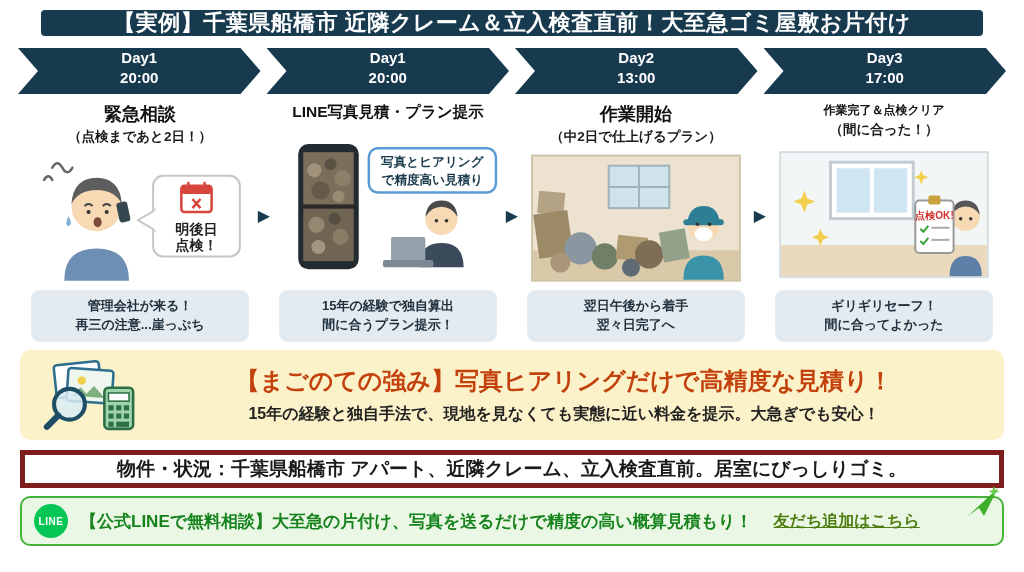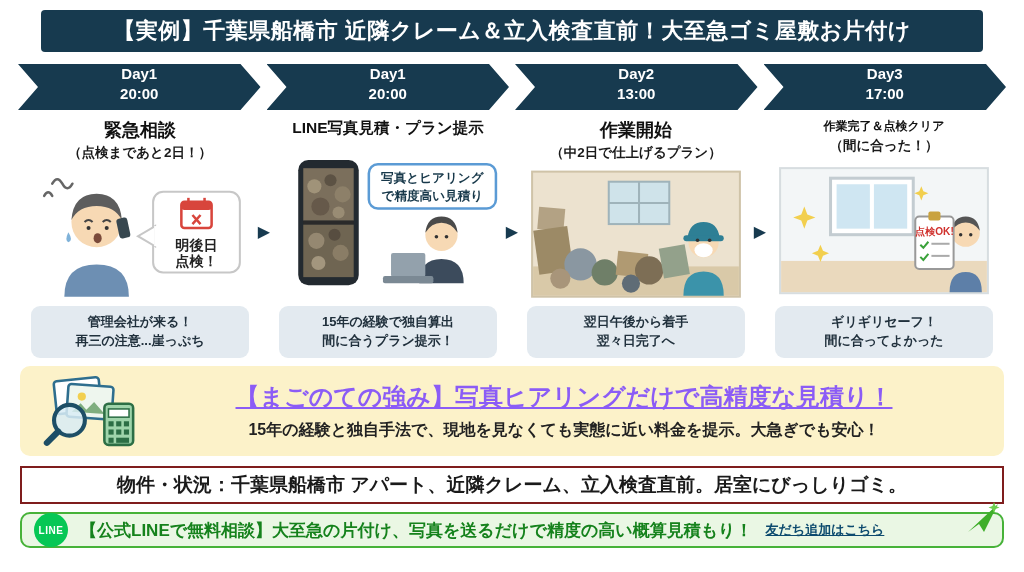--- a/index.html
+++ b/index.html
@@ -4,21 +4,21 @@
 <style>
   * { box-sizing: border-box; margin:0; padding:0; }
   body {
     width:1024px; height:572px; background:#ffffff;
     font-family:"Liberation Sans","DejaVu Sans",sans-serif; color:#1a1a1a;
   }
   .page { position:relative; width:1024px; height:572px; overflow:hidden; background:#fff; }
 
   
   .header {
-    margin:10px 41px 0; height:42px; background:#173a4f; color:#fff;
+    margin:10px 41px 0; height:26px; background:#173a4f; color:#fff;
     font-size:22px; font-weight:bold; letter-spacing:0.5px; border-radius:4px;
     display:flex; align-items:center; justify-content:center; white-space:nowrap;
   }
 
   
   .arrows { margin:12px 18px 0; display:flex; gap:6px; height:46px; }
   .arrow {
     flex:1; background:#173a4f; color:#fff; font-weight:bold; font-size:15px; line-height:1.3;
     display:flex; flex-direction:column; align-items:center; justify-content:flex-start; text-align:center;
     clip-path:polygon(0 0, calc(100% - 20px) 0, 100% 50%, calc(100% - 20px) 100%, 0 100%, 20px 50%);
@@ -40,42 +40,42 @@
   .step-arrow { position:absolute; top:104px; transform:translateX(-50%); color:#173a4f; font-size:16px; }
   .step-arrow.a1 { left:25%; } .step-arrow.a2 { left:50%; } .step-arrow.a3 { left:75%; }
 
   
   .strength {
     margin:8px 20px 0; height:90px; background:#fcf2c9; border-radius:10px;
     display:flex; align-items:center; padding:0 18px;
   }
   .strength-icon { width:104px; height:76px; flex:none; }
   .strength-text { flex:1; text-align:center; }
-  .strength-title { font-size:24px; font-weight:bold; color:#8b5cf6; white-space:nowrap;text-decoration:underline; }
+  .strength-title { font-size:24px; font-weight:bold; color:#c2410c; white-space:nowrap; }
   .strength-sub { font-size:16px; font-weight:bold; margin-top:7px; color:#222; white-space:nowrap; }
 
   
   .property {
-    margin:10px 20px 0; height:38px; border:2px solid #7f1d1d; background:#fff;
+    margin:10px 20px 0; height:38px; border:5px solid #7f1d1d; background:#fff;
     display:flex; align-items:center; justify-content:center;
     font-size:19px; font-weight:bold; white-space:nowrap;
   }
 
   
   .line-banner {
-    margin:8px 20px 0; height:36px; background:#eaf7e4; border:2px solid #47b239; border-radius:10px;
+    margin:8px 20px 0; height:50px; background:#eaf7e4; border:2px solid #47b239; border-radius:10px;
     display:flex; align-items:center; padding:16px 12px; position:relative;
   }
   .line-logo {
     width:34px; height:34px; border-radius:50%; background:#06c755; color:#fff;
     display:flex; align-items:center; justify-content:center;
     font-size:10px; font-weight:bold; margin-right:12px; flex:none; letter-spacing:0.5px;
   }
   .line-text { color:#15821c; font-weight:bold; font-size:17px; white-space:nowrap; }
-  .line-link { color:#0c4a6e; font-weight:bold; font-size:13px; text-decoration:underline; margin-left:13px; white-space:nowrap; cursor:pointer; }
+  .line-link { color:#4d7c0f; font-weight:bold; font-size:16px; text-decoration:underline; margin-left:21px; white-space:nowrap; cursor:pointer; }
   .banner-deco { position:absolute; right:0px; top:-14px; width:36px; height:36px; }
 </style>
 </head>
 <body>
 
 <div class="page">
 
   <div class="header">【実例】千葉県船橋市 近隣クレーム＆立入検査直前！大至急ゴミ屋敷お片付け</div>
 
   <div class="arrows">

